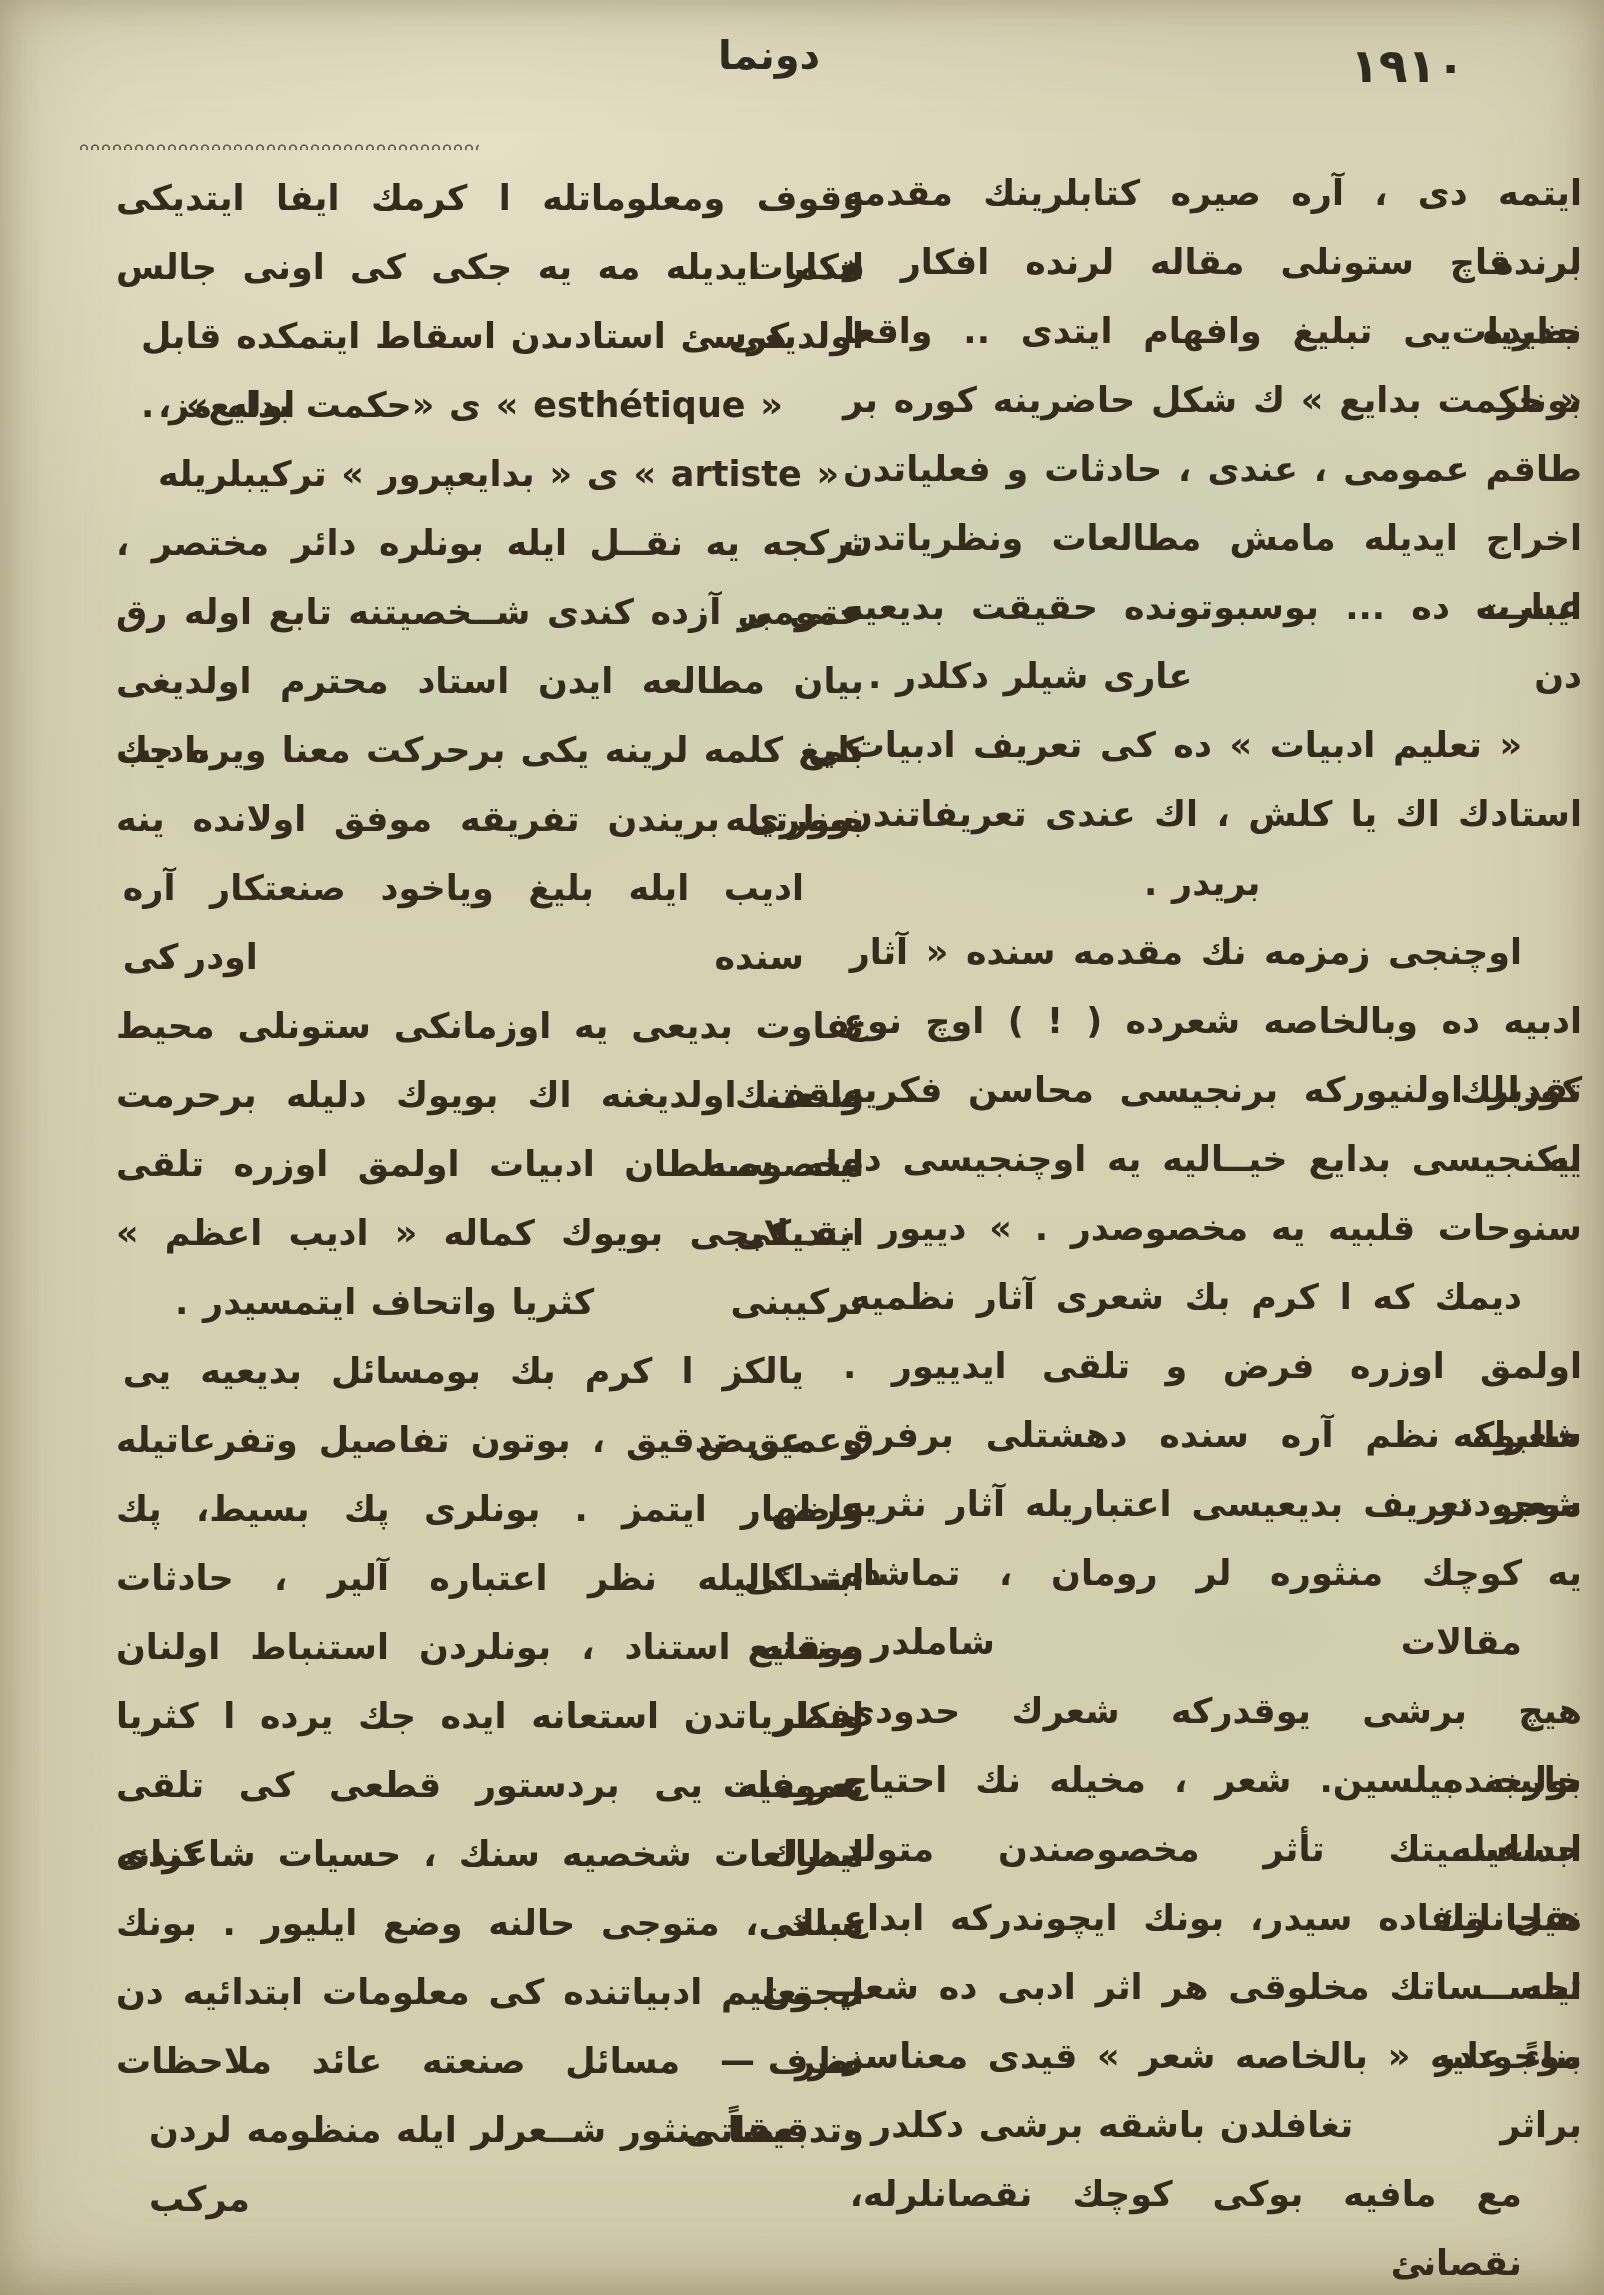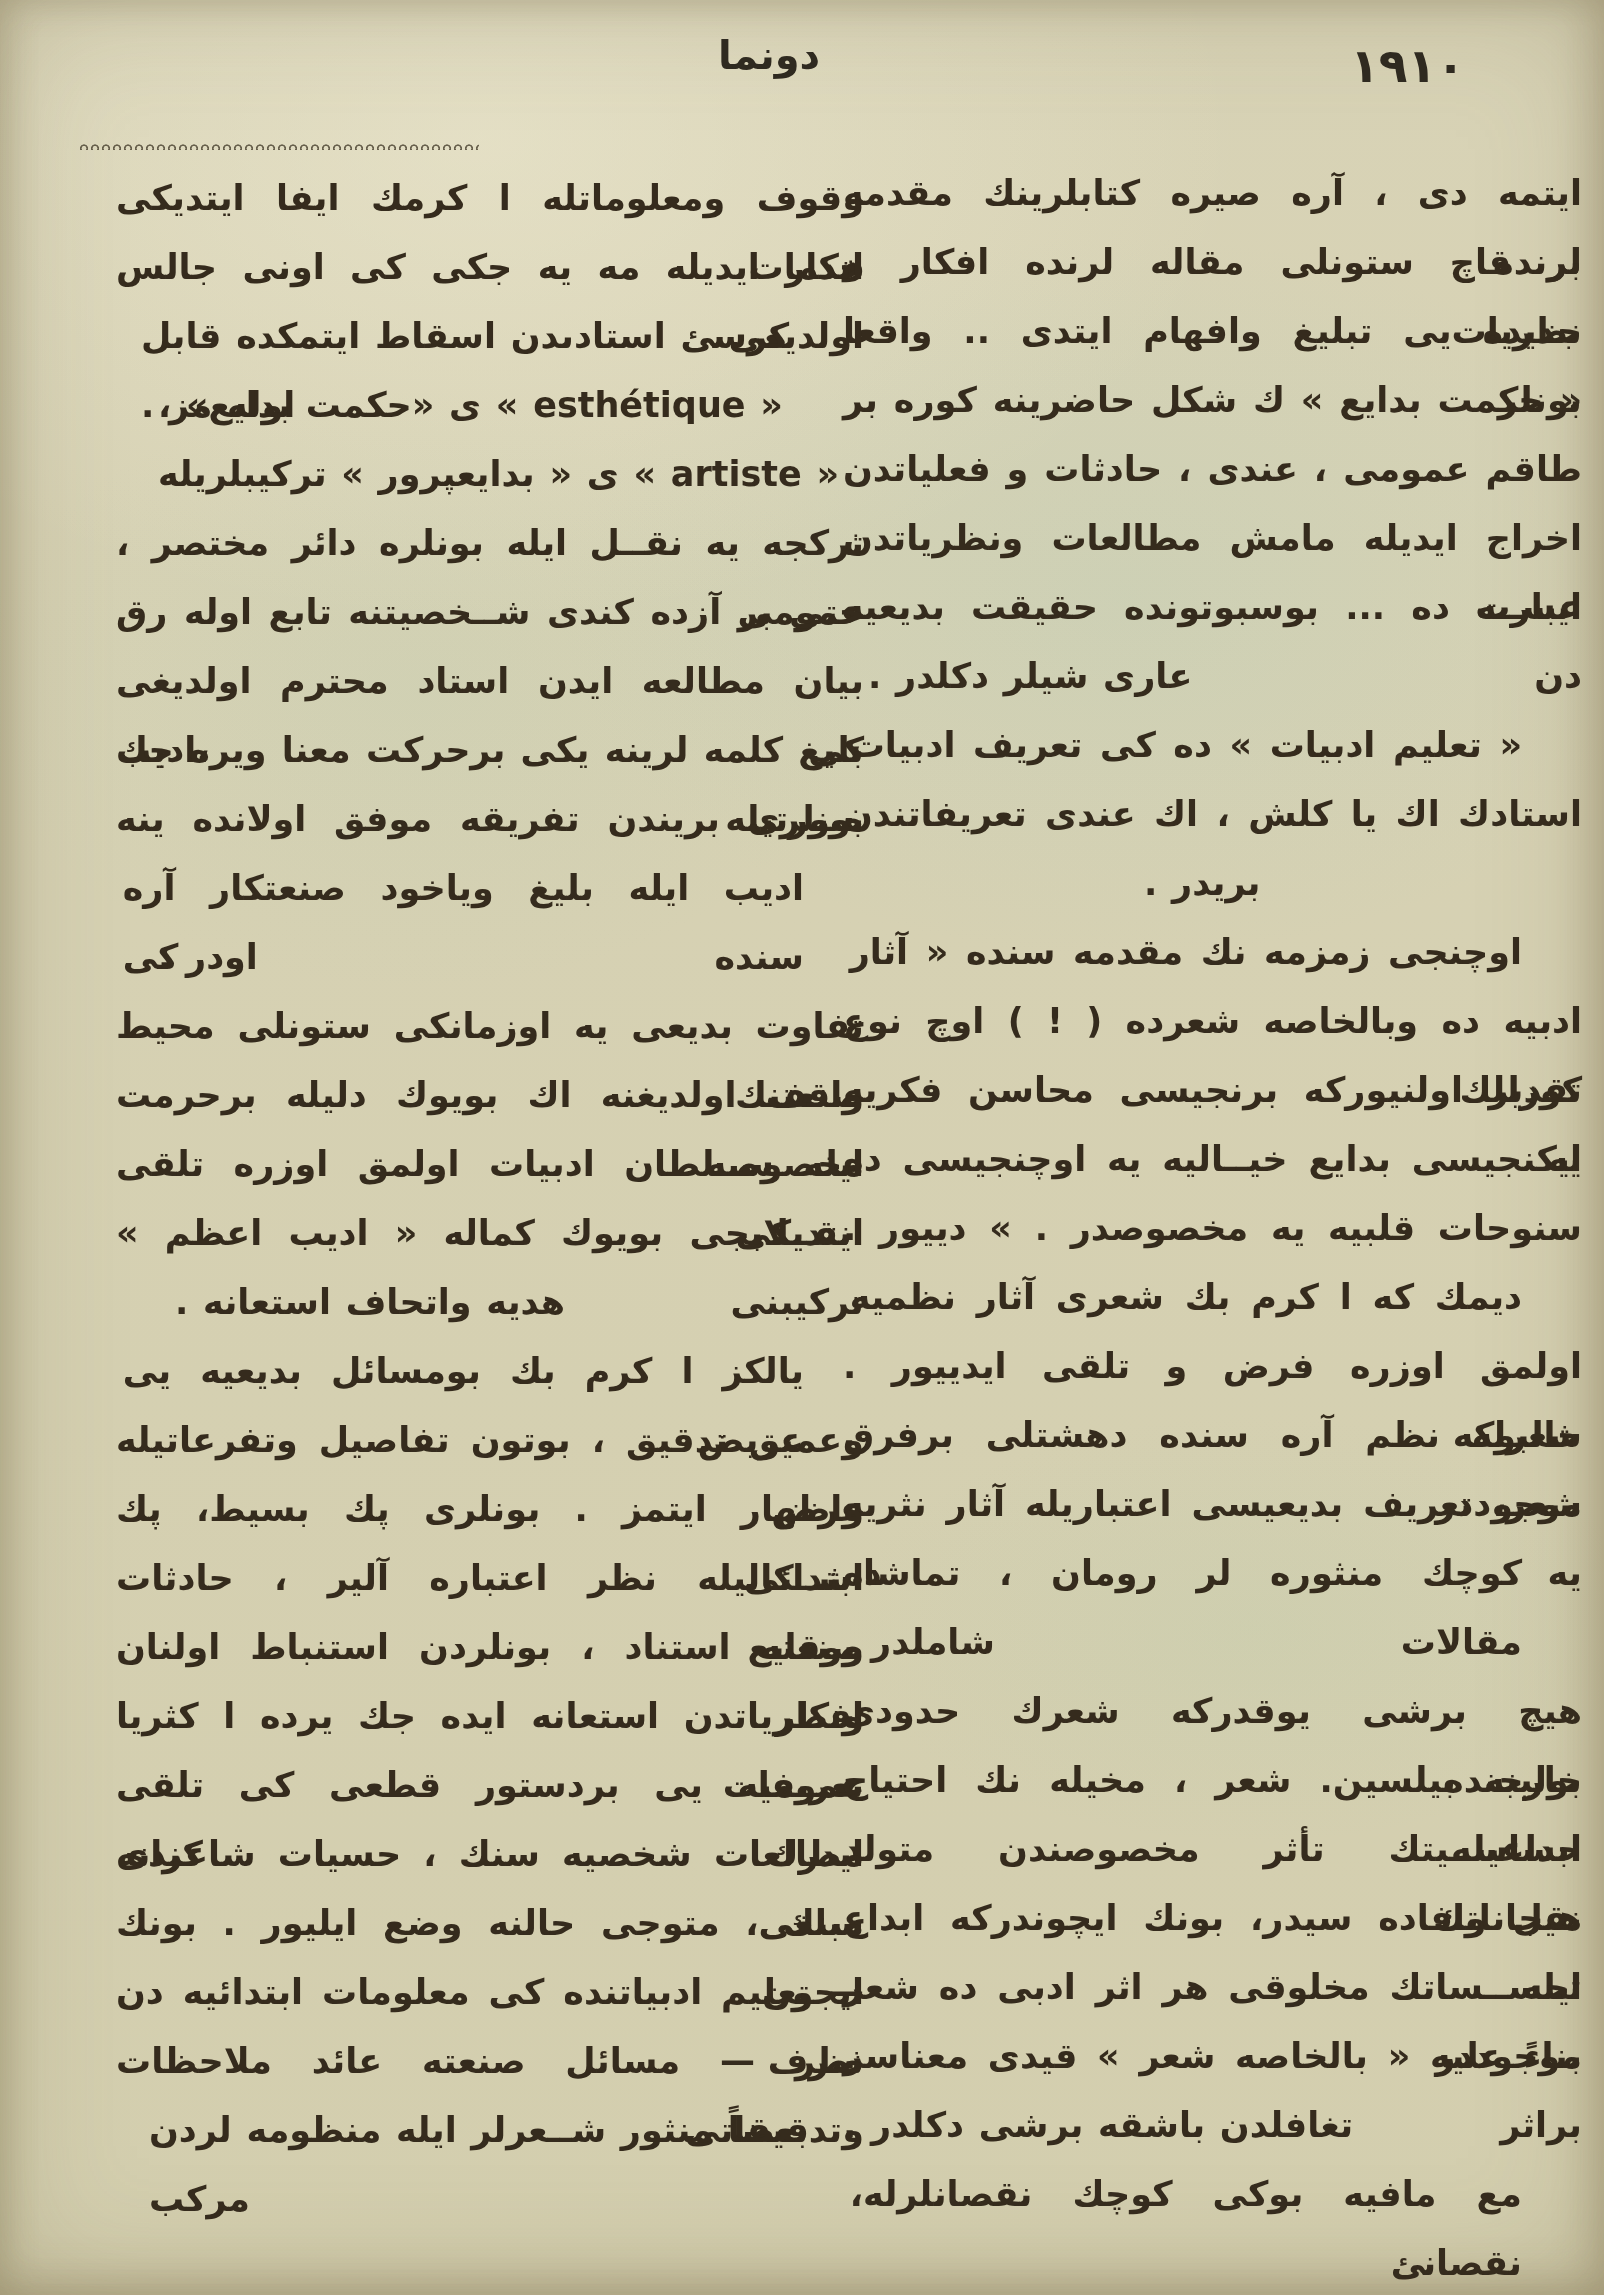--- a/index.html
+++ b/index.html
@@ -104,21 +104,21 @@
     <div class="ln full">حتى بر آزده كندى شــخصيتنه تابع اوله رق</div>
     <div class="ln full">بيان مطالعه ايدن استاد محترم اولديغى كى ،اديب</div>
     <div class="ln full">بليغ كلمه لرينه يكى برحركت معنا ويره جك صورتيله</div>
     <div class="ln full">بونلرى بريندن تفريقه موفق اولانده ينه</div>
     <div class="ln ind">اديب ايله بليغ وياخود صنعتكار آره سنده كى</div>
     <div class="ln fl pl50">اودر .</div>
     <div class="ln full">تفاوت بديعى يه اوزمانكى ستونلى محيط صنعتنك</div>
     <div class="ln full">واقف اولديغنه اك بويوك دليله برحرمت مخصوصه</div>
     <div class="ln full">ايله ســلطان ادبيات اولمق اوزره تلقى ايتديكى</div>
     <div class="ln full">انقــلابجى بويوك كماله « اديب اعظم » تركيبنى</div>
-    <div class="ln fl pl70">هديه واتحاف استعانه .</div>
+    <div class="ln fl pl70">كثريا واتحاف ايتمسيدر .</div>
     <div class="ln ind">يالكز ا كرم بك بومسائل بديعيه يى عريض</div>
     <div class="ln full">وعميق تدقيق ، بوتون تفاصيل وتفرعاتيله عرض</div>
     <div class="ln full">واظهار ايتمز . بونلرى پك بسيط، پك ابتدائى</div>
     <div class="ln full">اشــكاليله نظر اعتباره آلير ، حادثات ووقايع</div>
     <div class="ln full">صنعته استناد ، بونلردن استنباط اولنان افكار</div>
     <div class="ln full">ونظرياتدن استعانه ايده جك يرده ا كثريا تعريفات</div>
     <div class="ln full">عموميه يى بردستور قطعى كى تلقى ايدرك كندى</div>
     <div class="ln full">مطالعات شخصيه سنك ، حسيات شاعرانه سنك</div>
     <div class="ln full">مبلغى، متوجى حالنه وضع ايليور . بونك ايجون</div>
     <div class="ln full">— تعليم ادبياتنده كى معلومات ابتدائيه دن صرف</div>

